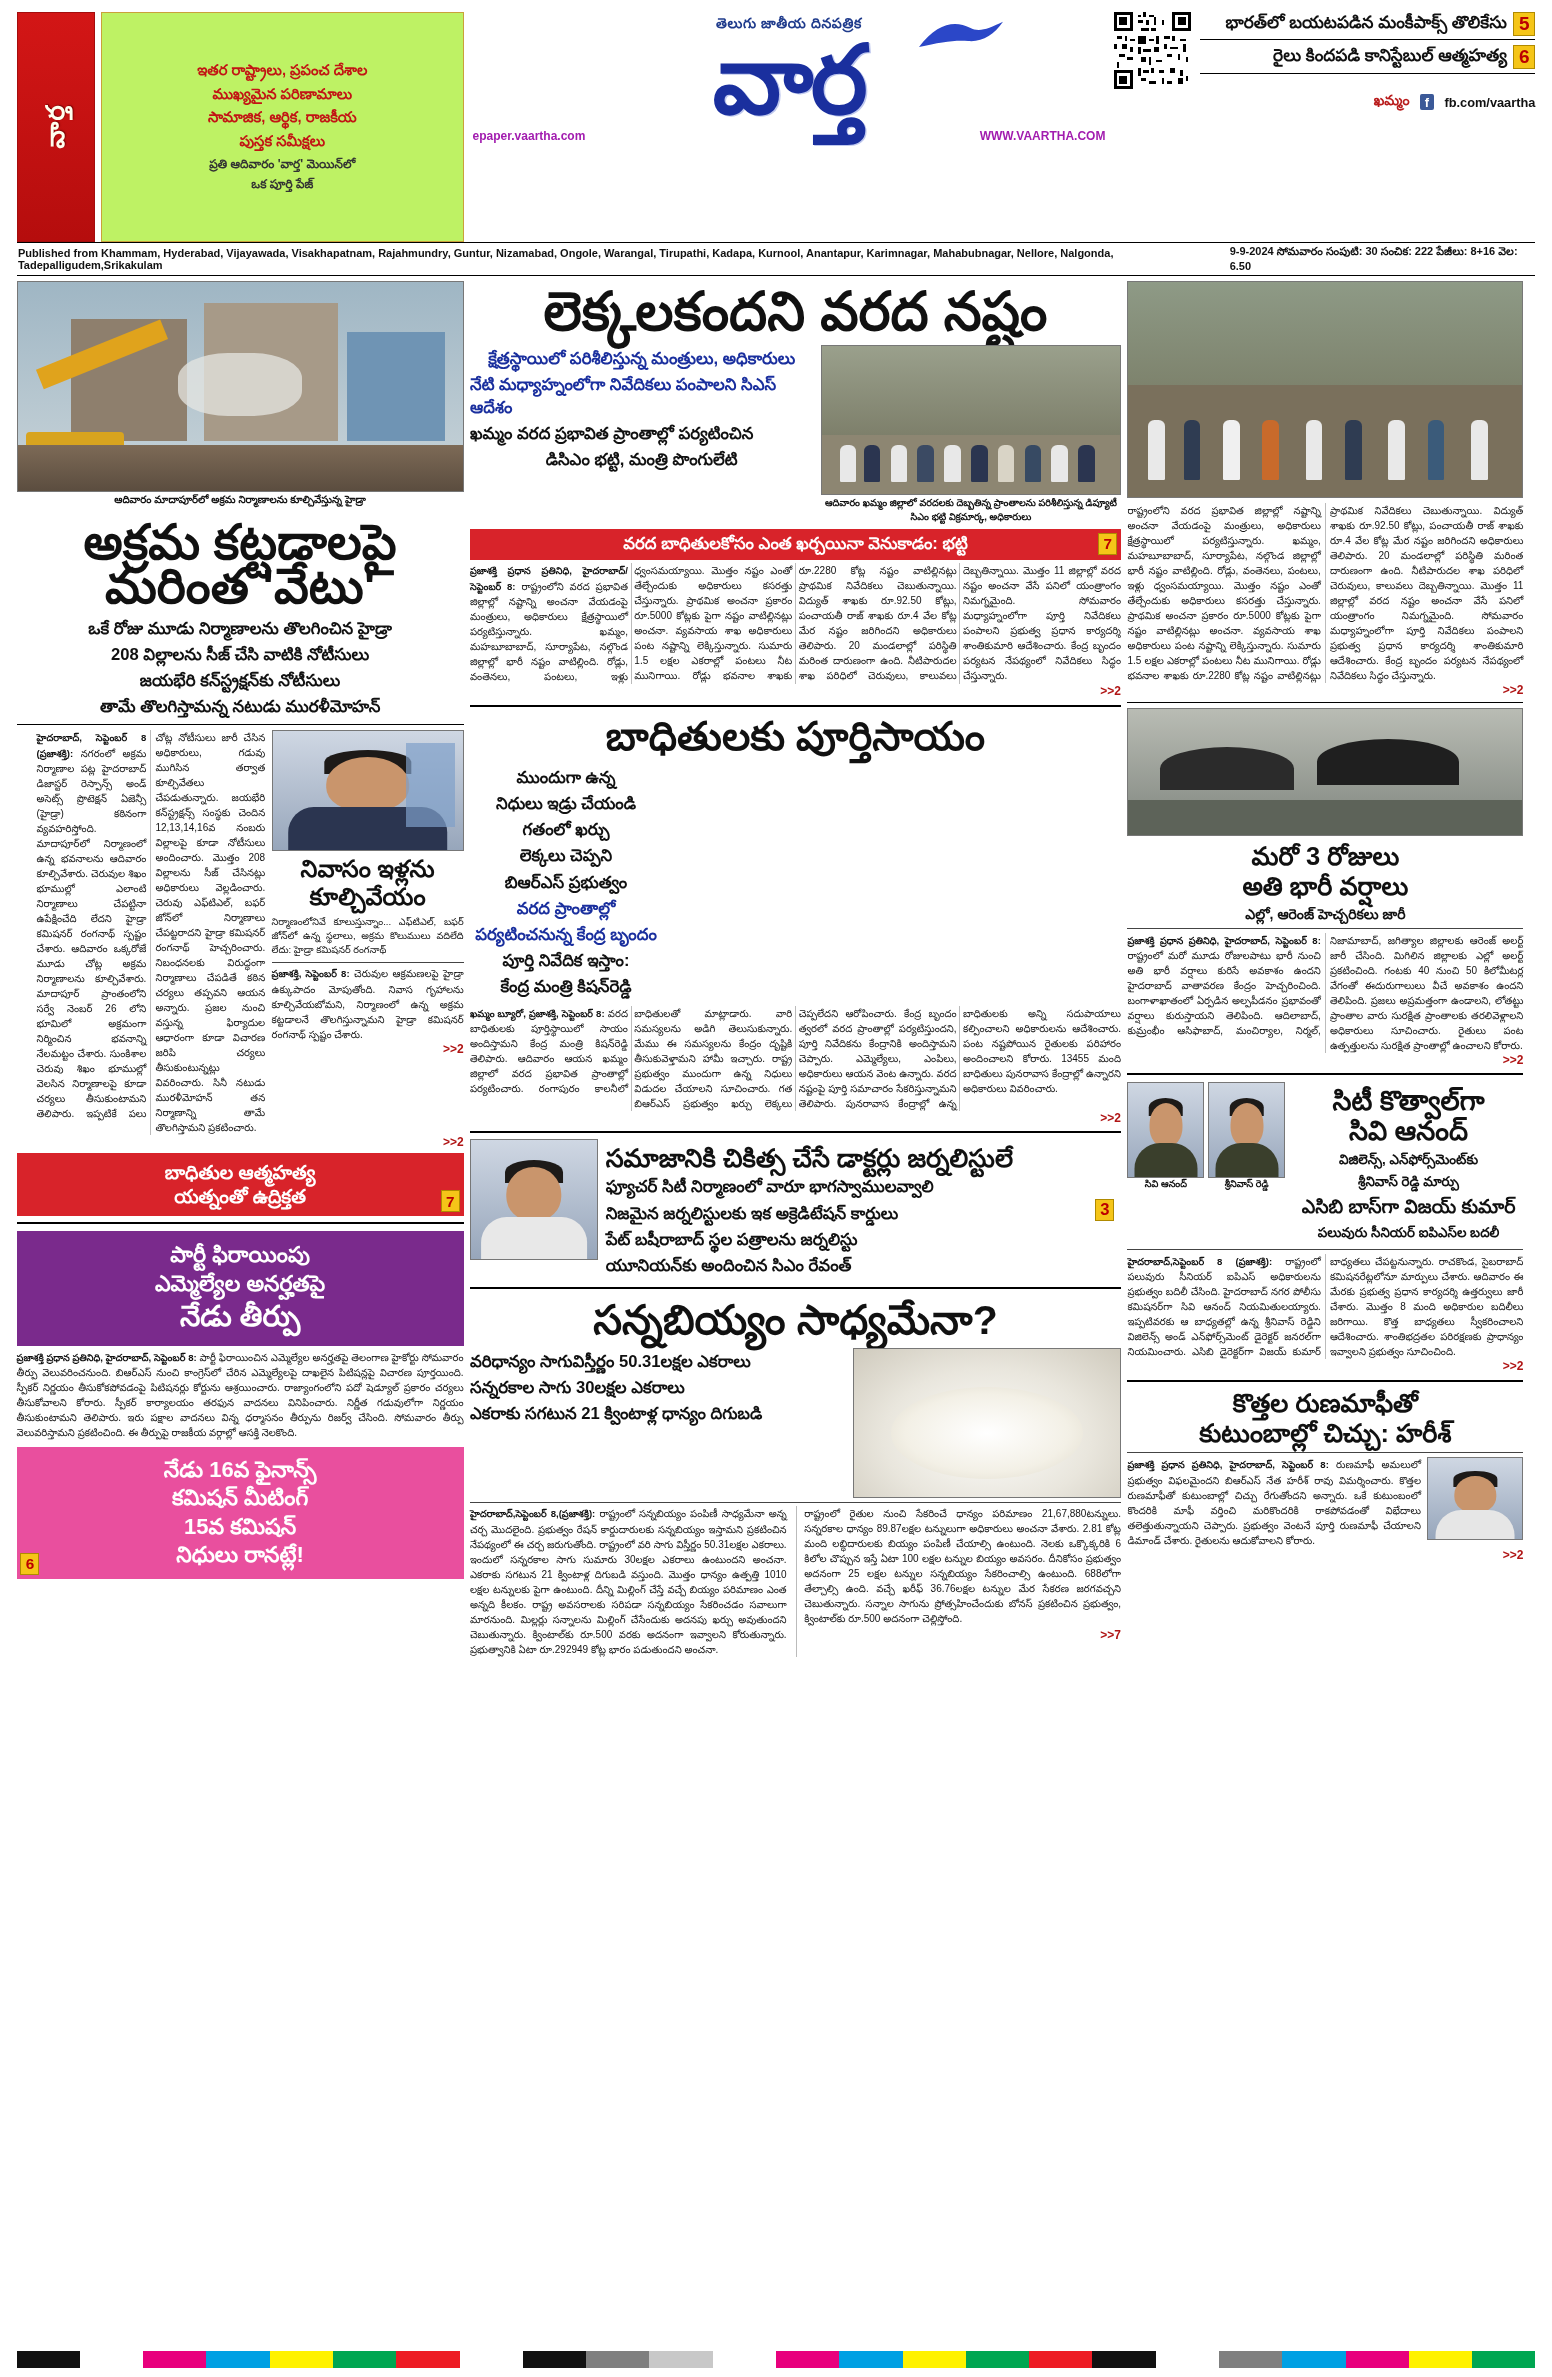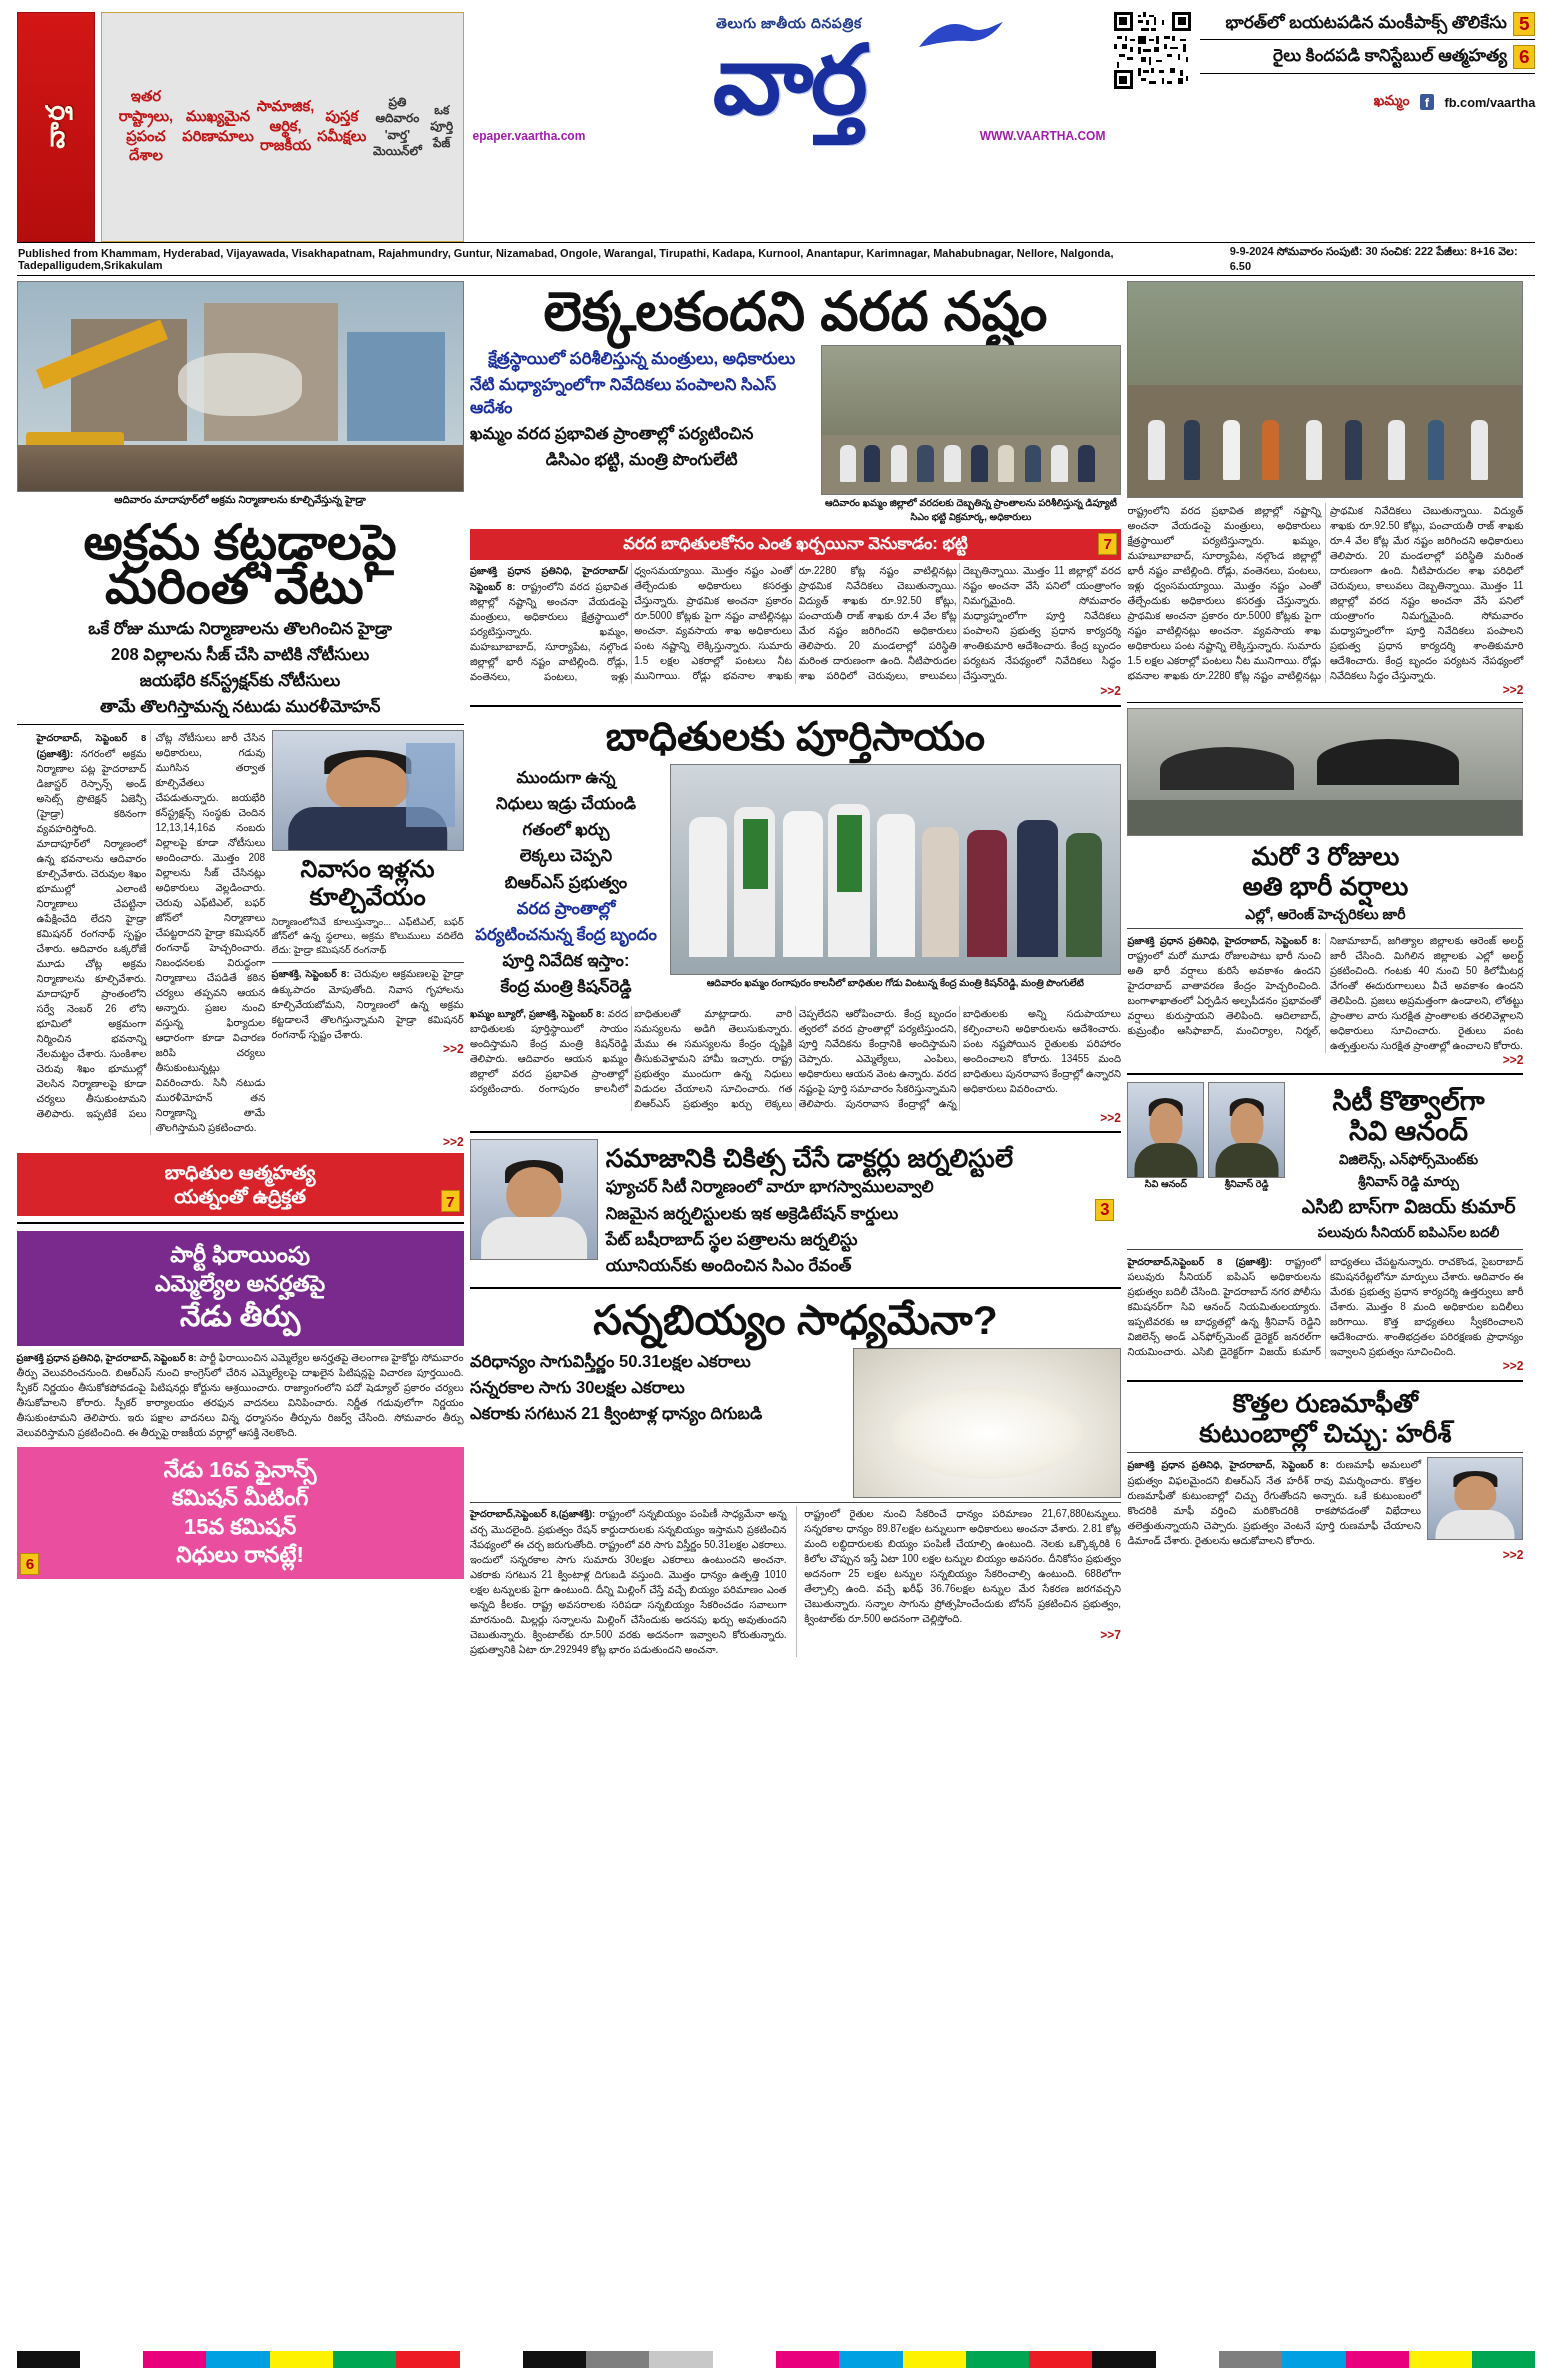--- a/index.html
+++ b/index.html
@@ -41,24 +41,24 @@
   }
   .mh-redbox span {
     writing-mode: vertical-rl;
     transform: rotate(180deg);
     color: #ffe; font-weight: bold; font-size: 25.5px;
     letter-spacing: 1.3px; text-shadow: 0.6px 0.6px 1.3px #700;
     line-height: 1.05;
   }
   .mh-yellow {
     flex: 1;
-    background: #e5e5e5;
+    background: #bef264;
     border: 1.3px solid #caa13a;
     padding: 9px 7.7px;
-    display: flex; flex-direction: row; justify-content: center;
+    display: flex; flex-direction: column; justify-content: center;
     align-items: center; text-align:center;
   }
   .mh-yellow p { margin: 1.9px 0; font-size: 13.4px; color: #7d1111; font-weight: bold; line-height:1.35; }
   .mh-yellow p.small { color:#333; font-weight:600; font-size: 12px;}
   .mh-yellow p.red { color: #c21414; font-size: 14.7px;}
 
   .mh-center {
     flex: 1;
     text-align: center;
     position: relative;
@@ -440,39 +440,20 @@
           <div class="subhead">ముందుగా ఉన్న</div>
           <div class="subhead">నిధులు ఇడ్రు చేయండి</div>
           <div class="subhead">గతంలో ఖర్చు</div>
           <div class="subhead">లెక్కలు చెప్పని</div>
           <div class="subhead">బిఆర్‌ఎస్ ప్రభుత్వం</div>
           <div class="subhead blue">వరద ప్రాంతాల్లో</div>
           <div class="subhead blue">పర్యటించనున్న కేంద్ర బృందం</div>
           <div class="subhead">పూర్తి నివేదిక ఇస్తాం:</div>
           <div class="subhead">కేంద్ర మంత్రి కిషన్‌రెడ్డి</div>
         </div>
-        <div style="flex:1">
-          <div class="photo" style="height:211px">
-            <div style="position:absolute;inset:0;background:linear-gradient(180deg,#cfd6dc,#9aa6ad)"></div>
-            <div class="ph-people" style="height:78%">
-              <i style="left:4%;width:38px;height:86%;background:#f0f0f0;border-radius:11.5px 11.5px 0 0"></i>
-              <i style="left:14%;width:41px;height:92%;background:#ededed;border-radius:11.5px 11.5px 0 0"></i>
-              <i style="left:25%;width:40px;height:90%;background:#f4f4f4;border-radius:11.5px 11.5px 0 0"></i>
-              <i style="left:35%;width:42px;height:94%;background:#efefef;border-radius:11.5px 11.5px 0 0"></i>
-              <i style="left:46%;width:38px;height:88%;background:#f2f2f2;border-radius:11.5px 11.5px 0 0"></i>
-              <i style="left:56%;width:37px;height:80%;background:#d8cfc2;border-radius:11.5px 11.5px 0 0"></i>
-              <i style="left:66%;width:40px;height:78%;background:#7a2a3a;border-radius:11.5px 11.5px 0 0"></i>
-              <i style="left:77%;width:41px;height:84%;background:#2b3550;border-radius:11.5px 11.5px 0 0"></i>
-              <i style="left:88%;width:36px;height:76%;background:#3f5f3a;border-radius:11.5px 11.5px 0 0"></i>
-            </div>
-            <div style="position:absolute;left:16%;top:26%;width:25.5px;height:70px;background:#2e7d32"></div>
-            <div style="position:absolute;left:37%;top:24%;width:25.5px;height:77px;background:#2e7d32"></div>
-          </div>
-          <div class="small-cap">ఆదివారం ఖమ్మం రంగాపురం కాలనీలో బాధితుల గోడు వింటున్న కేంద్ర మంత్రి కిషన్‌రెడ్డి, మంత్రి పొంగులేటి</div>
-        </div>
       </div>
 
       <div class="body-text cols4" style="margin-top:3.8px">
         <span class="byline">ఖమ్మం బ్యూరో, ప్రజాశక్తి, సెప్టెంబర్ 8:</span>
         <span>వరద బాధితులకు పూర్తిస్థాయిలో సాయం అందిస్తామని కేంద్ర మంత్రి కిషన్‌రెడ్డి తెలిపారు. ఆదివారం ఆయన ఖమ్మం జిల్లాలో వరద ప్రభావిత ప్రాంతాల్లో పర్యటించారు. రంగాపురం కాలనీలో బాధితులతో మాట్లాడారు. వారి సమస్యలను అడిగి తెలుసుకున్నారు. మేము ఈ సమస్యలను కేంద్రం దృష్టికి తీసుకువెళ్తామని హామీ ఇచ్చారు. రాష్ట్ర ప్రభుత్వం ముందుగా ఉన్న నిధులు విడుదల చేయాలని సూచించారు. గత బిఆర్‌ఎస్ ప్రభుత్వం ఖర్చు లెక్కలు చెప్పలేదని ఆరోపించారు. కేంద్ర బృందం త్వరలో వరద ప్రాంతాల్లో పర్యటిస్తుందని, పూర్తి నివేదికను కేంద్రానికి అందిస్తామని చెప్పారు. ఎమ్మెల్యేలు, ఎంపిలు, అధికారులు ఆయన వెంట ఉన్నారు. వరద నష్టంపై పూర్తి సమాచారం సేకరిస్తున్నామని తెలిపారు. పునరావాస కేంద్రాల్లో ఉన్న బాధితులకు అన్ని సదుపాయాలు కల్పించాలని అధికారులను ఆదేశించారు. పంట నష్టపోయిన రైతులకు పరిహారం అందించాలని కోరారు. 13455 మంది బాధితులు పునరావాస కేంద్రాల్లో ఉన్నారని అధికారులు వివరించారు.</span>
       </div>
       <div class="jump">&gt;&gt;2</div>
 
       <div class="section-band"></div>
 

